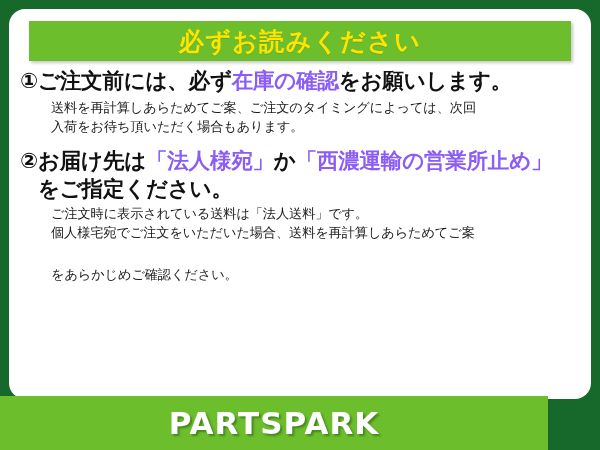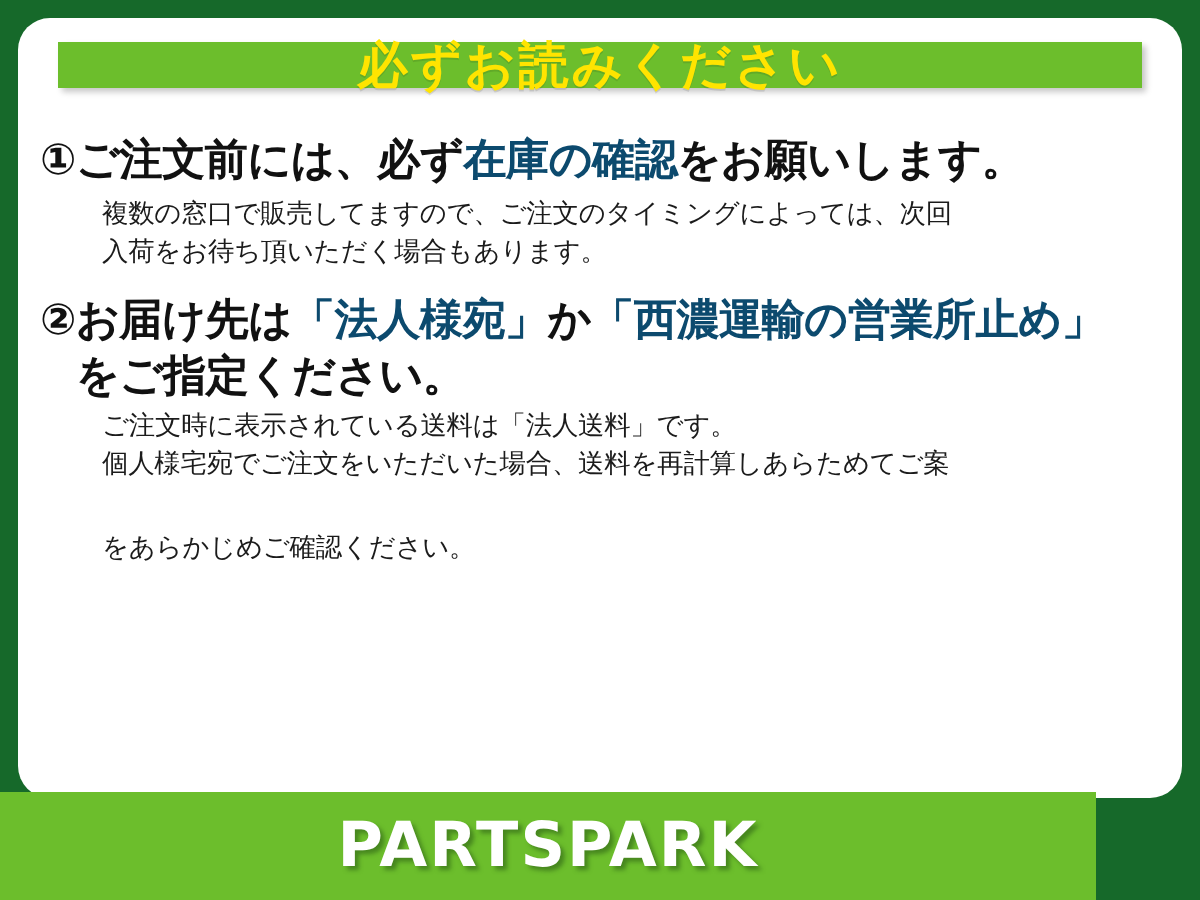--- a/index.html
+++ b/index.html
@@ -26,21 +26,21 @@
     background: #ffffff;
     border-radius: 16px;
     box-sizing: border-box;
   }
   
   .title-band {
     position: absolute;
     left: 20px;
     top: 12px;
     width: 542px;
-    height: 23px;
+    height: 40px;
     background: #6cbe2c;
     box-shadow: 2px 2px 3px rgba(0,0,0,0.22);
     display: flex;
     align-items: center;
     justify-content: center;
   }
   .title-text {
     color: #ffe400;
     font-size: 25px;
     font-weight: bold;
@@ -63,21 +63,21 @@
     color: #111111;
     font-weight: bold;
     font-size: 21.5px;
     line-height: 1.33;
     letter-spacing: -0.2px;
     white-space: nowrap;
   }
   .item-heading.wrapline {
     padding-left: 18px;
   }
-  .hl { color: #0c4a6e; }
+  .hl { color: #8b5cf6; }
   .sub {
     color: #1b1b1b;
     font-size: 13.2px;
     line-height: 1.44;
     letter-spacing: -0.1px;
     margin-top: 2px;
     padding-left: 31px;
     white-space: nowrap;
   }
   .gap-1 { height: 9px; }
@@ -113,21 +113,21 @@
     <div class="title-band">
       <span class="title-text">必ずお読みください</span>
     </div>
 
     <div class="content">
 
       <div class="item">
         <div class="item-heading">
           <span>①ご注文前には、必ず</span><span class="hl">在庫の確認</span><span>をお願いします。</span>
         </div>
-        <div class="sub">複数の窓口で販売してますので、ご注文のタイミングによっては、次回</div>
+        <div class="sub">送料を再計算しあらためてご案、ご注文のタイミングによっては、次回</div>
         <div class="sub" style="margin-top:0">入荷をお待ち頂いただく場合もあります。</div>
       </div>
 
       <div class="gap-1"></div>
 
       <div class="item">
         <div class="item-heading">
           <span>②お届け先は</span><span class="hl">「法人様宛」</span><span>か</span><span class="hl">「西濃運輸の営業所止め」</span>
         </div>
         <div class="item-heading wrapline">をご指定ください。</div>

